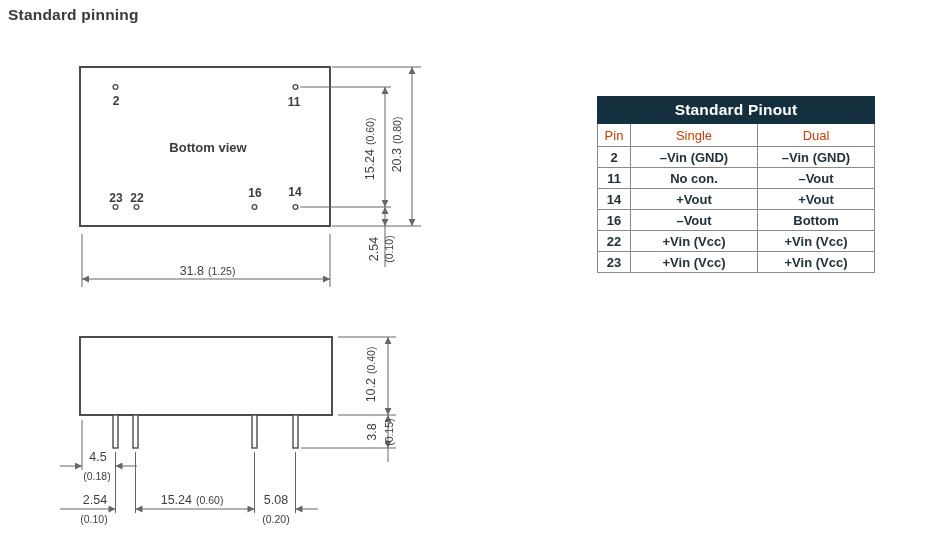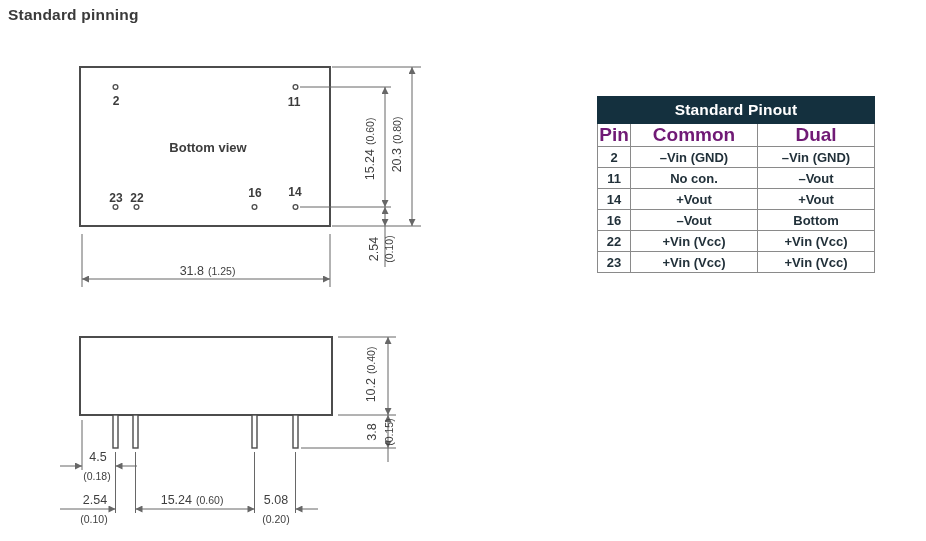--- a/index.html
+++ b/index.html
@@ -16,21 +16,21 @@
   .pin-num{font:700 12px "Liberation Sans",sans-serif;fill:#3c3c3c;}
   .view-label{font:700 13px "Liberation Sans",sans-serif;fill:#3c3c3c;}
   .dim-mm{font:12.5px "Liberation Sans",sans-serif;fill:#3f3f3f;}
   .dim-in{font:10.5px "Liberation Sans",sans-serif;fill:#3f3f3f;}
   
   .pinout{position:absolute;left:597px;top:72px;width:277px;border-collapse:collapse;
           table-layout:fixed;margin-top:24px;}
   .pinout th,.pinout td{border:1px solid #8a8a8a;text-align:center;padding:0;font-weight:bold;}
   .pinout .title-cell{background:#14303e;color:#fff;font-size:15.5px;font-weight:bold;
           height:26px;border:1px solid #14303e;letter-spacing:.2px;}
-  .pinout .cols th{font-size:19px;font-weight:bold;color:#701a75;height:22px;}
+  .pinout .cols th{font-size:13px;font-weight:normal;color:#c2410c;height:22px;}
   .pinout td{font-size:13px;color:#22313a;height:20px;}
   .pinout td.pin{font-weight:bold;}
 </style>
 </head>
 <body>
 
 <div id="canvas">
 
   <div id="page-title">Standard pinning</div>
 
@@ -170,21 +170,21 @@
         <col style="width:33px">
         <col style="width:127px">
         <col style="width:117px">
       </colgroup>
     <thead>
       <tr>
         <th colspan="3" class="title-cell">Standard Pinout</th>
       </tr>
       <tr class="cols">
         <th>Pin</th>
-        <th>Common</th>
+        <th>Single</th>
         <th>Dual</th>
       </tr>
     </thead>
     <tbody>
       <tr>
         <td class="pin">2</td>
         <td>–Vin (GND)</td>
         <td>–Vin (GND)</td>
       </tr>
       <tr>

